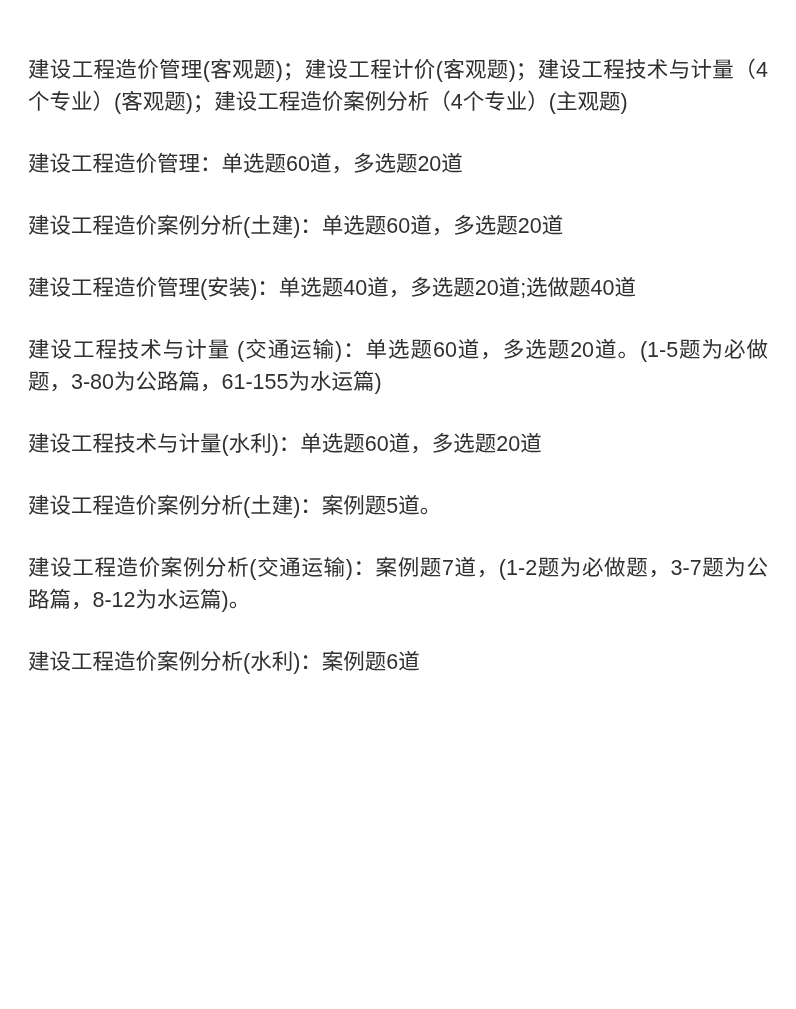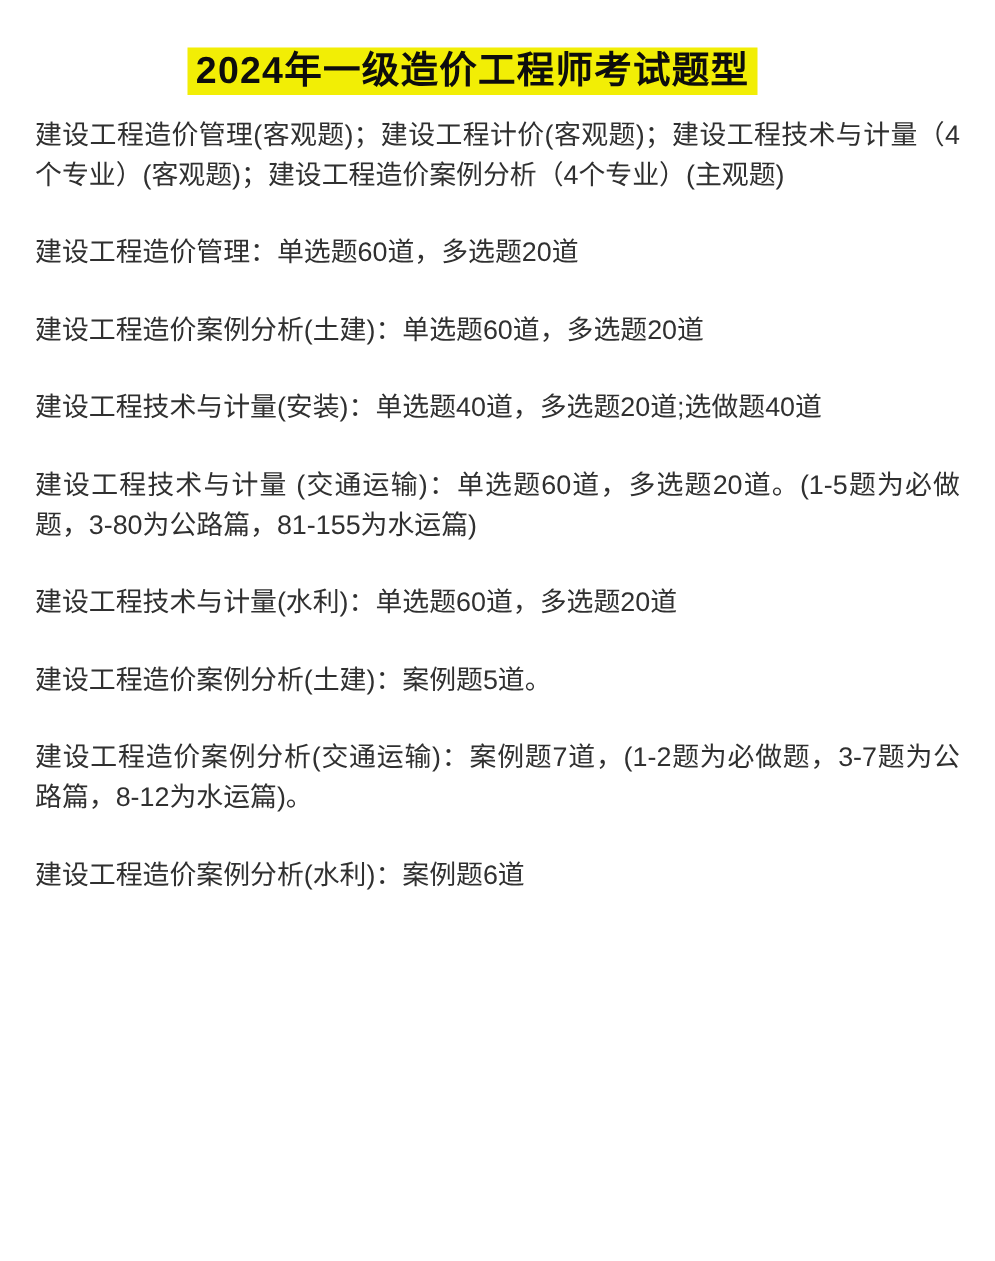--- a/index.html
+++ b/index.html
@@ -43,30 +43,27 @@
   }
   .content p.first {
     margin-top: 16px;
   }
 </style>
 </head>
 <body>
 
 <div class="page" style="background: rgb(255, 255, 255);">
 
-  <div class="title-row">
-    <span class="page-title" style="background: rgb(242, 238, 5); color: rgb(13, 13, 13);">2024年一级造价工程师考试题型</span>
-  </div>
 
   <div class="content" style="color: rgb(48, 48, 48);">
     <p class="first">建设工程造价管理(客观题)；建设工程计价(客观题)；建设工程技术与计量（4个专业）(客观题)；建设工程造价案例分析（4个专业）(主观题)</p>
 
     <p>建设工程造价管理：单选题60道，多选题20道</p>
     <p>建设工程造价案例分析(土建)：单选题60道，多选题20道</p>
-    <p>建设工程技术与计量(安装)：单选题40道，多选题20道;选做题40道</p>
-    <p>建设工程技术与计量 (交通运输)：单选题60道，多选题20道。(1-5题为必做题，3-80为公路篇，81-155为水运篇)</p>
+    <p>建设工程造价管理(安装)：单选题40道，多选题20道;选做题40道</p>
+    <p>建设工程技术与计量 (交通运输)：单选题60道，多选题20道。(1-5题为必做题，3-80为公路篇，61-155为水运篇)</p>
     <p>建设工程技术与计量(水利)：单选题60道，多选题20道</p>
     <p>建设工程造价案例分析(土建)：案例题5道。</p>
     <p>建设工程造价案例分析(交通运输)：案例题7道，(1-2题为必做题，3-7题为公路篇，8-12为水运篇)。</p>
     <p>建设工程造价案例分析(水利)：案例题6道</p>
   </div>
 
 </div>
 
 </body></html>

